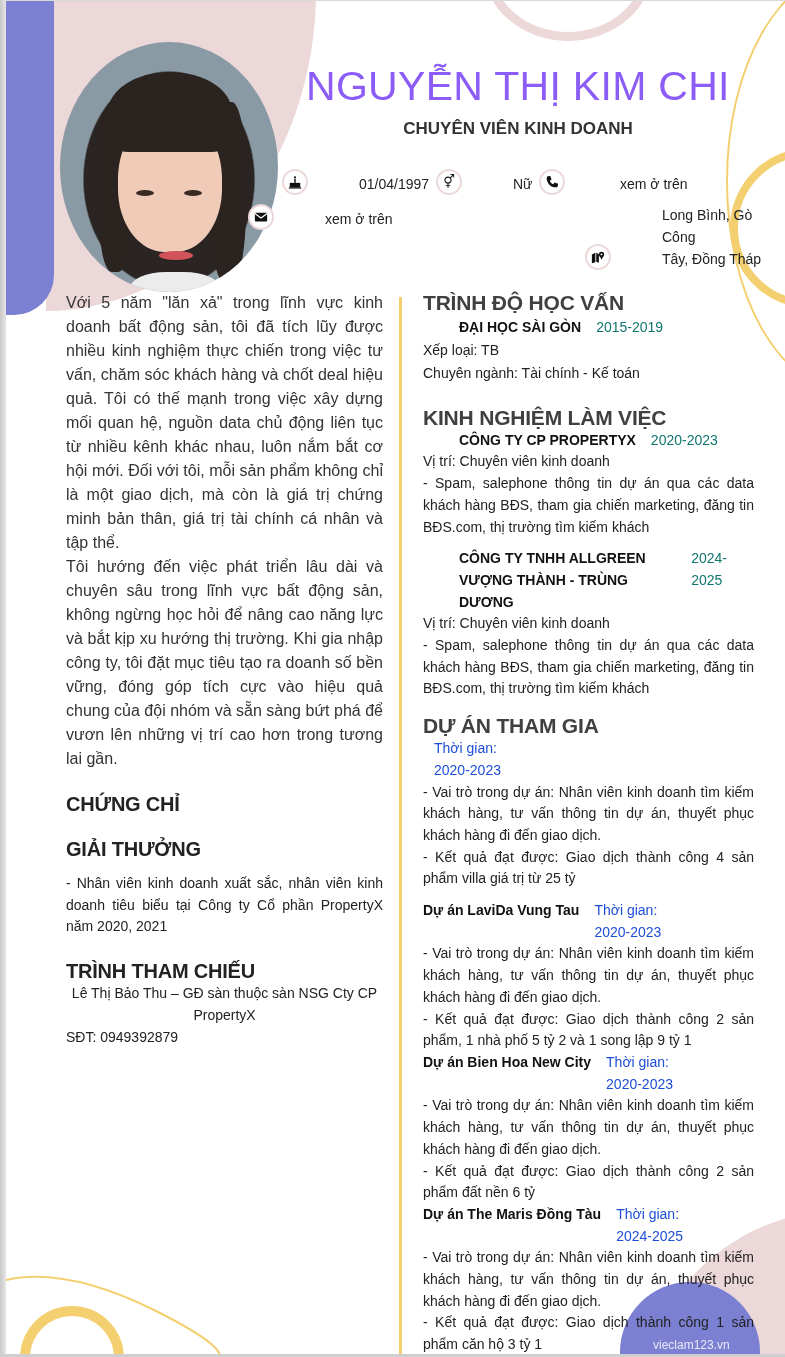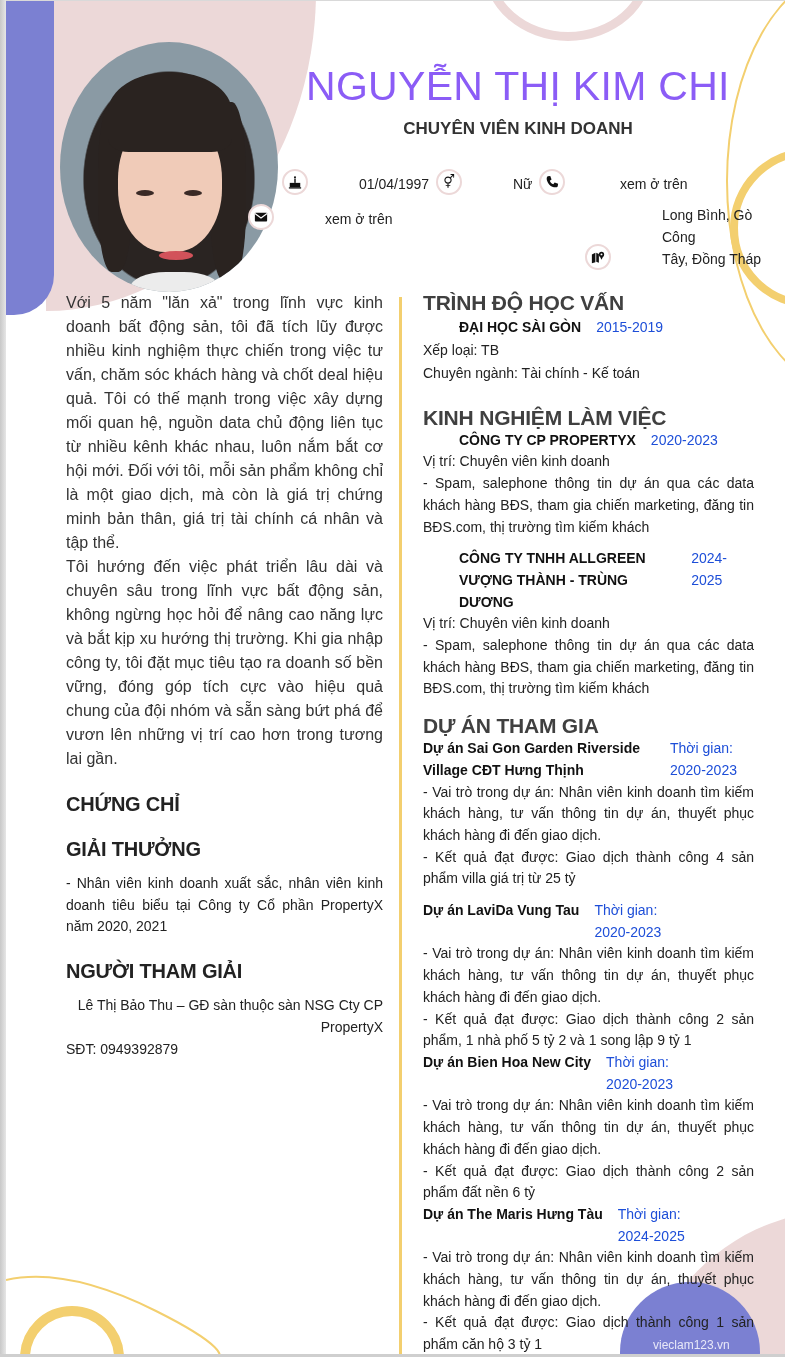--- a/index.html
+++ b/index.html
@@ -48,21 +48,21 @@
   .left { position: absolute; left: 60px; top: 290px; width: 317px; }
   .about { font-size: 16px; line-height: 24px; text-align: justify; color: #333; }
   .sec-h { font-size: 20px; font-weight: bold; color: #222; letter-spacing: -0.2px; }
   .body-t { font-size: 14px; line-height: 21.7px; color: #222; text-align: justify; }
 
   .divider { position: absolute; left: 393px; top: 296px; width: 3px; height: 1061px; background: #f3cf6f; }
 
   .right { position: absolute; left: 417px; top: 290px; width: 331px; }
   .r-h { font-size: 21px; font-weight: bold; color: #404040; letter-spacing: -0.2px; }
   .row-h { display: flex; font-size: 14px; font-weight: bold; line-height: 21.7px; color: #111; padding-left: 36px; }
-  .yr { color: #1d4ed8; font-weight: normal; }
+  .yr { color: #0f766e; font-weight: normal; }
   .proj-h { display: flex; font-size: 14px; line-height: 21.7px; }
   .proj-h .pn { font-weight: bold; color: #111; }
   .proj-h .pt { color: #1d4ed8; }
   .watermark { position: absolute; left: 647px; top: 1337px; font-size: 12px; color: #e8e8f8; }
 </style>
 </head>
 <body>
 
 <div class="shadow-left"></div>
 <div class="page">
@@ -143,22 +143,22 @@
 
   <div class="left">
     <p class="about">Với 5 năm "lăn xả" trong lĩnh vực kinh doanh bất động sản, tôi đã tích lũy được nhiều kinh nghiệm thực chiến trong việc tư vấn, chăm sóc khách hàng và chốt deal hiệu quả. Tôi có thế mạnh trong việc xây dựng mối quan hệ, nguồn data chủ động liên tục từ nhiều kênh khác nhau, luôn nắm bắt cơ hội mới. Đối với tôi, mỗi sản phẩm không chỉ là một giao dịch, mà còn là giá trị chứng minh bản thân, giá trị tài chính cá nhân và tập thể.</p>
     <p class="about">Tôi hướng đến việc phát triển lâu dài và chuyên sâu trong lĩnh vực bất động sản, không ngừng học hỏi để nâng cao năng lực và bắt kịp xu hướng thị trường. Khi gia nhập công ty, tôi đặt mục tiêu tạo ra doanh số bền vững, đóng góp tích cực vào hiệu quả chung của đội nhóm và sẵn sàng bứt phá để vươn lên những vị trí cao hơn trong tương lai gần.</p>
 
     <h2 class="sec-h" style="margin-top:22px">CHỨNG CHỈ</h2>
 
     <h2 class="sec-h" style="margin-top:22px">GIẢI THƯỞNG</h2>
     <div class="body-t" style="margin-top:12px">- Nhân viên kinh doanh xuất sắc, nhân viên kinh doanh tiêu biểu tại Công ty Cổ phần PropertyX năm 2020, 2021</div>
 
-    <h2 class="sec-h" style="margin-top:22px">NGƯỜI THAM GIẢI</h2>
-    <div class="body-t" style="margin-top:12px;text-align:right">Lê Thị Bảo Thu – GĐ sàn thuộc sàn NSG Cty CP PropertyX</div>
+    <h2 class="sec-h" style="margin-top:22px">TRÌNH THAM CHIẾU</h2>
+    <div class="body-t" style="text-align:center">Lê Thị Bảo Thu – GĐ sàn thuộc sàn NSG Cty CP PropertyX</div>
     <div class="body-t">SĐT: 0949392879</div>
   </div>
 
   <div class="divider"></div>
 
   <div class="right">
     <h2 class="r-h">TRÌNH ĐỘ HỌC VẤN</h2>
     <div class="row-h" style="margin-top:2px">
       <span>ĐẠI HỌC SÀI GÒN</span>
       <span class="yr" style="margin-left:15px">2015-2019</span>
@@ -181,21 +181,20 @@
         <span class="yr" style="margin-left:7px">2024-2025</span>
       </div>
       <div class="body-t">Vị trí: Chuyên viên kinh doanh</div>
       <div class="body-t">- Spam, salephone thông tin dự án qua các data khách hàng BĐS, tham gia chiến marketing, đăng tin BĐS.com, thị trường tìm kiếm khách</div>
     </div>
 
     <h2 class="r-h" style="margin-top:14px">DỰ ÁN THAM GIA</h2>
 
     <div>
       <div class="proj-h">
-        <span class="pn" style="width:236px">Dự án Sai Gon Garden Riverside Village CĐT Hưng Thịnh</span>
         <span class="pt" style="margin-left:11px;width:80px">Thời gian: 2020-2023</span>
       </div>
       <div class="body-t">- Vai trò trong dự án: Nhân viên kinh doanh tìm kiếm khách hàng, tư vấn thông tin dự án, thuyết phục khách hàng đi đến  giao dịch.</div>
       <div class="body-t">- Kết quả đạt được: Giao dịch thành công 4 sản phẩm villa giá trị từ 25 tỷ</div>
     </div>
 
     <div style="margin-top:10px">
       <div class="proj-h">
         <span class="pn">Dự án LaviDa Vung Tau</span>
         <span class="pt" style="margin-left:15px;width:80px">Thời gian: 2020-2023</span>
@@ -208,21 +207,21 @@
       <div class="proj-h">
         <span class="pn">Dự án Bien Hoa New City</span>
         <span class="pt" style="margin-left:15px;width:80px">Thời gian: 2020-2023</span>
       </div>
       <div class="body-t">- Vai trò trong dự án: Nhân viên kinh doanh tìm kiếm khách hàng, tư vấn thông tin dự án, thuyết phục khách hàng đi đến  giao dịch.</div>
       <div class="body-t">- Kết quả đạt được: Giao dịch thành công 2 sản phẩm đất nền 6 tỷ</div>
     </div>
 
     <div>
       <div class="proj-h">
-        <span class="pn">Dự án The Maris Hưng Tàu</span>
+        <span class="pn">Dự án The Maris Đồng Tàu</span>
         <span class="pt" style="margin-left:15px;width:80px">Thời gian: 2024-2025</span>
       </div>
       <div class="body-t">- Vai trò trong dự án: Nhân viên kinh doanh tìm kiếm khách hàng, tư vấn thông tin dự án, thuyết phục khách hàng đi đến  giao dịch.</div>
       <div class="body-t">- Kết quả đạt được: Giao dịch thành công 1 sản phẩm căn hộ 3 tỷ 1</div>
     </div>
   </div>
 
   <div class="watermark">vieclam123.vn</div>
 </div>
 <div class="shadow-bottom"></div>

